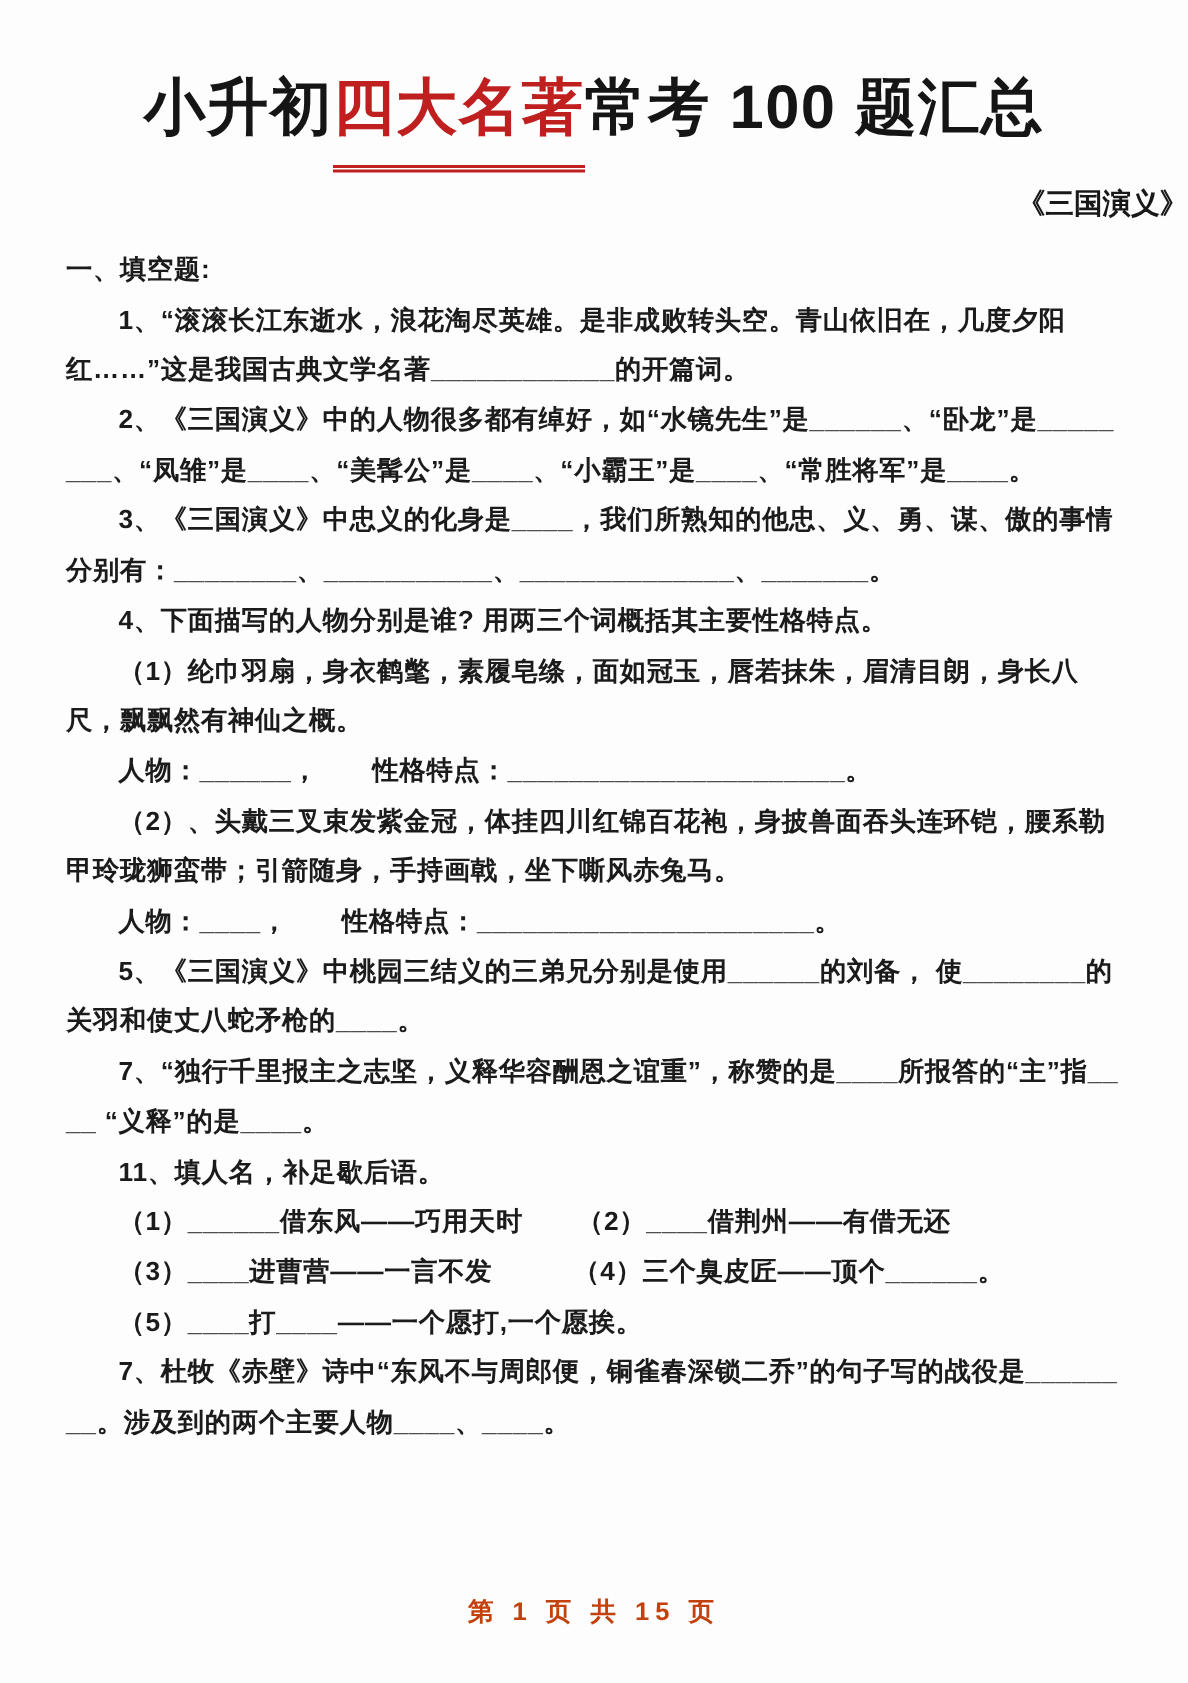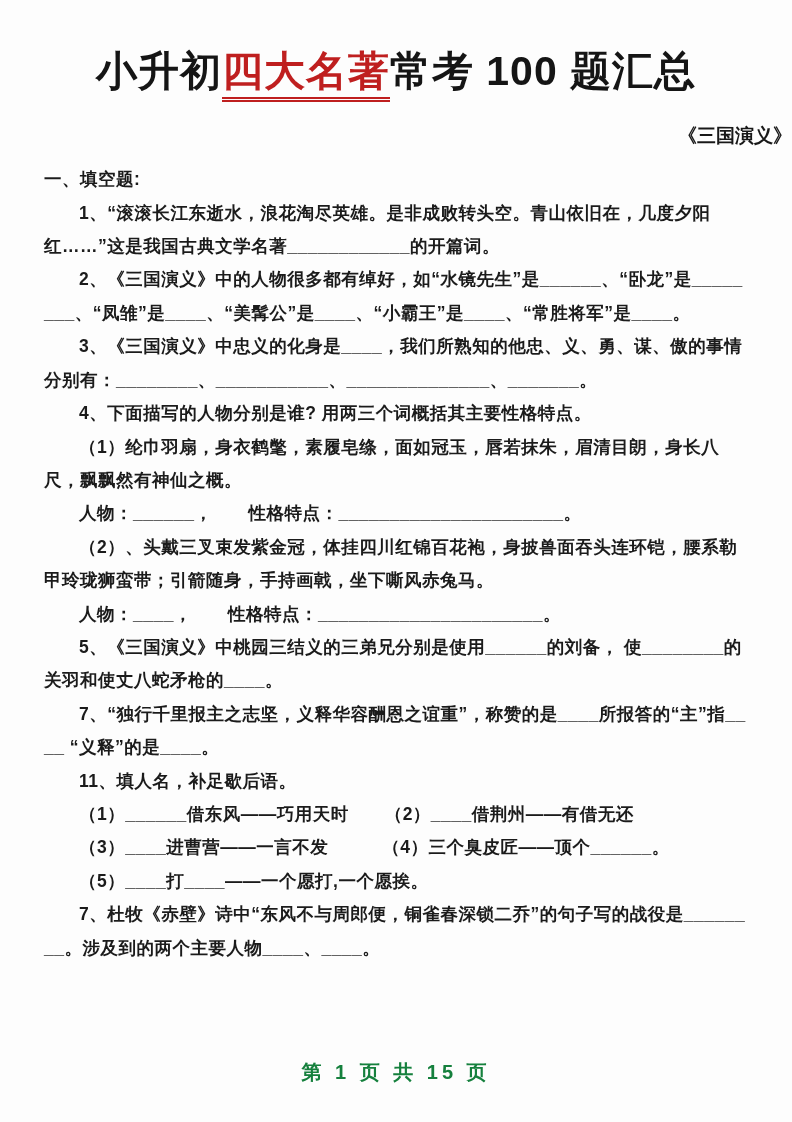--- a/index.html
+++ b/index.html
@@ -24,21 +24,21 @@
     text-align: center;
     font-size: 41px;
     font-weight: 700;
     letter-spacing: 1px;
     line-height: 1.25;
     color: #151515;
   }
   .doc-title .hl {
     color: #bf1f1f;
     border-bottom: 5px double #bf1f1f;
-    padding-bottom: 3px;
+    padding-bottom: 16px;
   }
   .doc-subtitle {
     margin-top: 26px;
     text-align: right;
     font-size: 19px;
     font-weight: 700;
     color: #181818;
   }
   .content {
     margin: 14px 44px 0;
@@ -54,24 +54,24 @@
   }
   .content p.section-heading {
     text-indent: 0;
   }
   .page-footer {
     position: absolute;
     left: 0;
     right: 0;
     bottom: 36px;
     text-align: center;
-    font-size: 20px;
+    font-size: 17px;
     font-weight: 600;
     letter-spacing: 4px;
-    color: #15803d;
+    color: #c2410c;
   }
 </style>
 </head>
 <body>
 
 <div class="page">
 
   <h1 class="doc-title"><span>小升初</span><span class="hl">四大名著</span><span>常考 100 题汇总</span></h1>
 
   <div class="doc-subtitle">《三国演义》</div>

